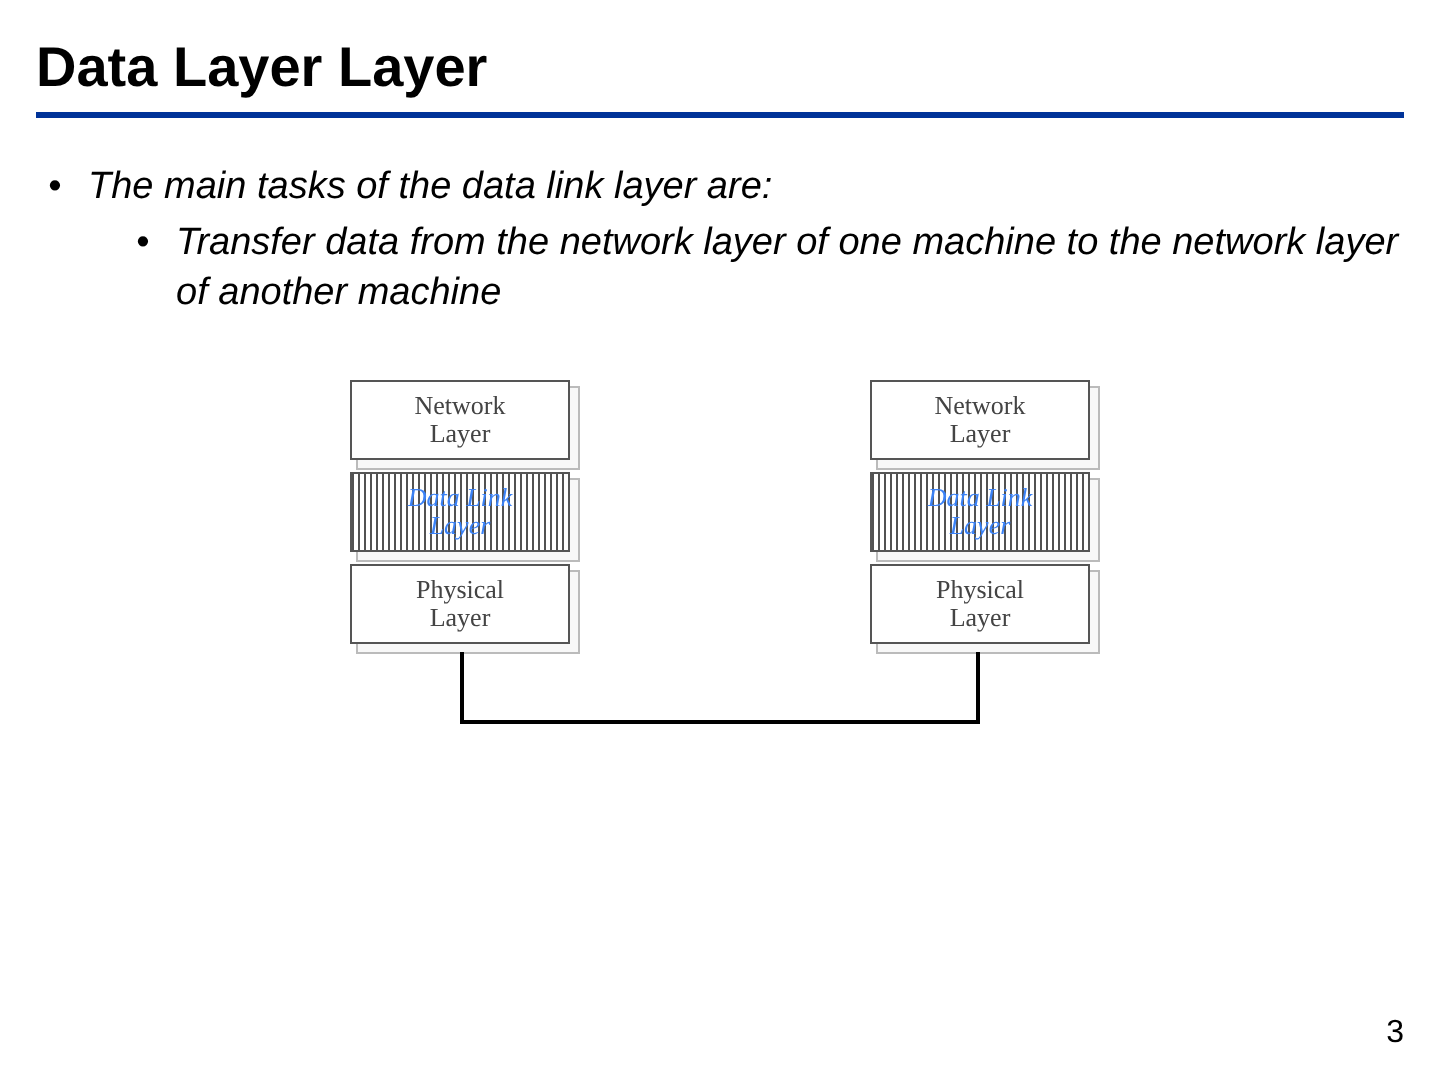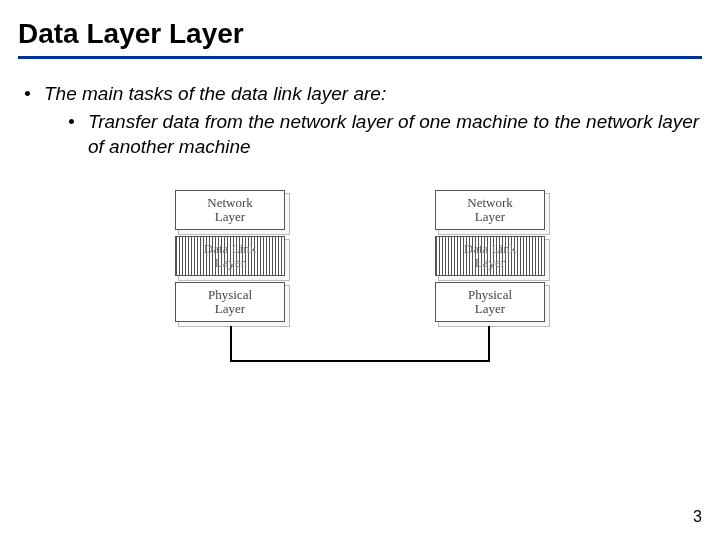--- a/index.html
+++ b/index.html
@@ -19,21 +19,21 @@
   .diagram { position: relative; width: 470px; height: 180px; margin: 30px auto 0 auto; }
   .stack { position: absolute; width: 110px; border-radius: 32px; }
   .stack.left  { left: 50px;  top: 0; }
   .stack.right { left: 310px; top: 0; }
   .box { width: 110px; height: 40px; display: flex; align-items: center; justify-content: center; text-align: center; background: #fff; line-height: 1.05; border: 1px solid #555; font-family: Georgia, 'Times New Roman', serif; font-size: 13px; color: #444; box-shadow: 4px 4px 0 #f8f8f8, 4px 4px 0 1px #bbb; }
   .box + .box { margin-top: 6px; }
   .box.active { position: relative; overflow: hidden; }
   .box.active .hatch { position: absolute; inset: 0;
     background: repeating-linear-gradient(90deg, #333 0 1px, transparent 1px 3px);
     opacity: 0.85; }
-  .box.active .lbl { position: relative; z-index: 1; color: #737373; }
+  .box.active .lbl { position: relative; z-index: 1; color: #3b82f6; font-style: italic; }
   .cable { position: absolute; left: 105px; right: 105px; bottom: 8px; height: 36px; border: 2px solid #000; border-top: none; }
   .page-num { position: absolute; right: 18px; bottom: 14px; font-size: 16px; }
 </style>
 </head>
 <body>
 
 <div class="slide">
 
   <div class="title">Data Layer Layer</div>
   <div class="rule"></div>

